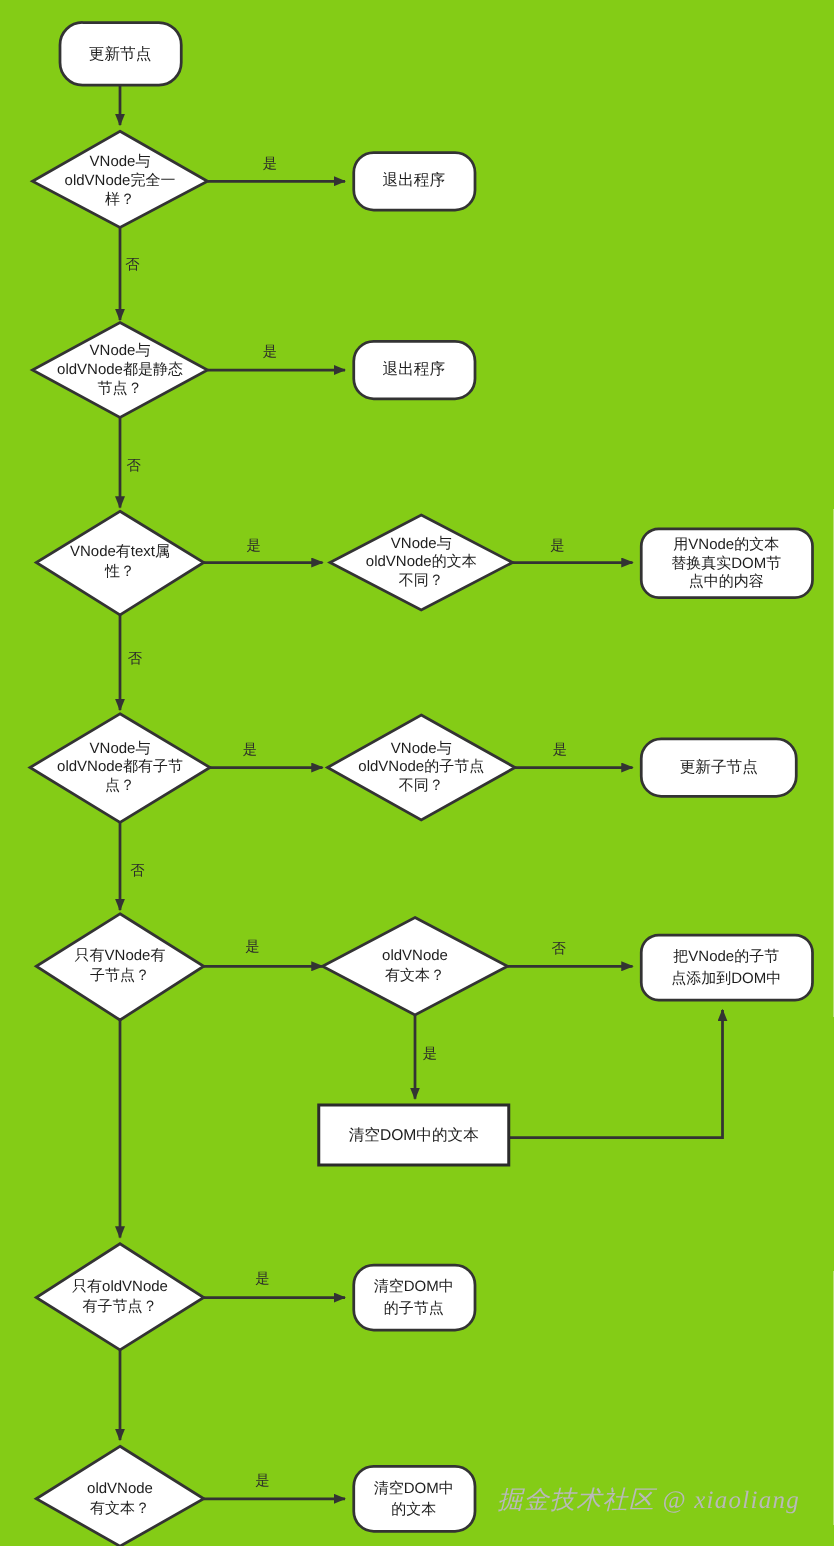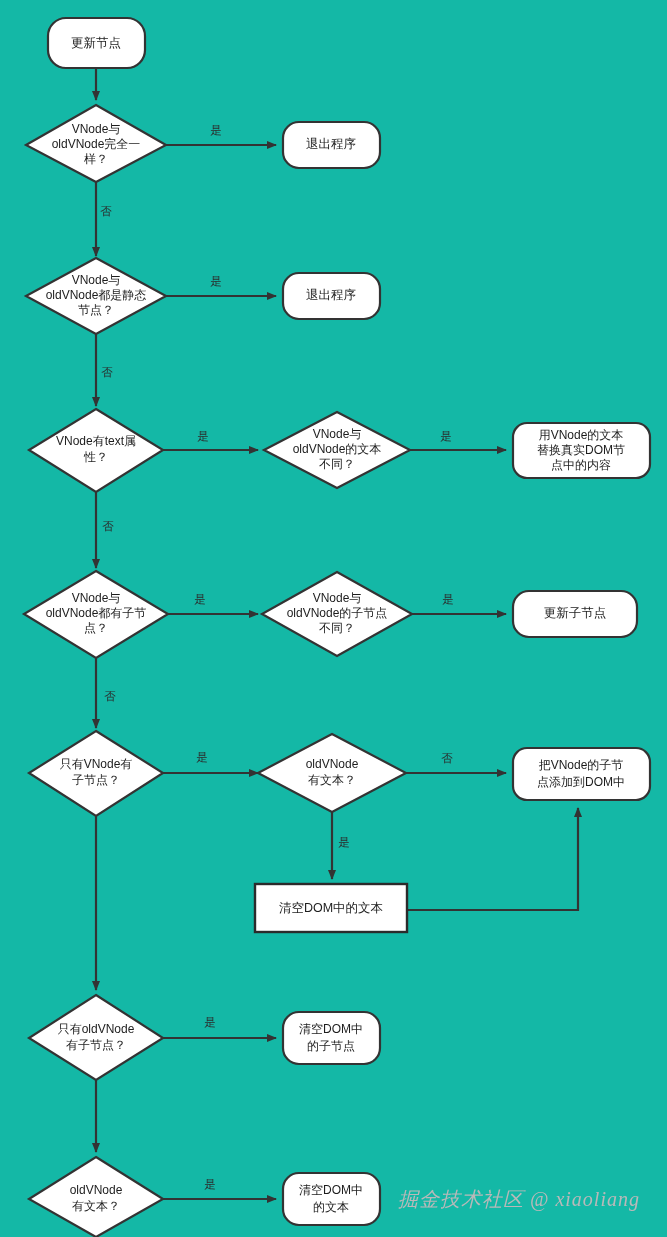--- a/index.html
+++ b/index.html
@@ -1,17 +1,17 @@
 <!DOCTYPE html>
 <html><head>
 <meta charset="utf-8">
 <style>
   html,body{margin:0;padding:0;background:#ffffff;}
   body{width:667px;height:1237px;font-family:"Liberation Sans","DejaVu Sans",sans-serif;}
-  #chart-root{position:relative;width:667px;height:1237px;overflow:hidden;background:#14b8a6;}
+  #chart-root{position:relative;width:667px;height:1237px;overflow:hidden;background:#84cc16;}
   svg{display:block;}
   .node-shape{fill:#ffffff;stroke:#333333;stroke-width:2.2;}
   .rect-shape{fill:#ffffff;stroke:#2b2b2b;stroke-width:2.4;}
   .edge{stroke:#333333;stroke-width:2.2;fill:none;}
   .node-text{font-family:"Liberation Sans","DejaVu Sans",sans-serif;font-size:12.5px;fill:#1d1d1d;text-anchor:middle;dominant-baseline:middle;}
   .node-text.small{font-size:12px;}
   .edge-label{font-family:"Liberation Sans","DejaVu Sans",sans-serif;font-size:11.5px;fill:#2b2b2b;text-anchor:middle;dominant-baseline:middle;}
   .watermark{font-family:"Liberation Serif","DejaVu Serif",serif;font-size:20px;fill:#b9b9b9;font-style:italic;letter-spacing:1px;}
 </style>
 </head>

